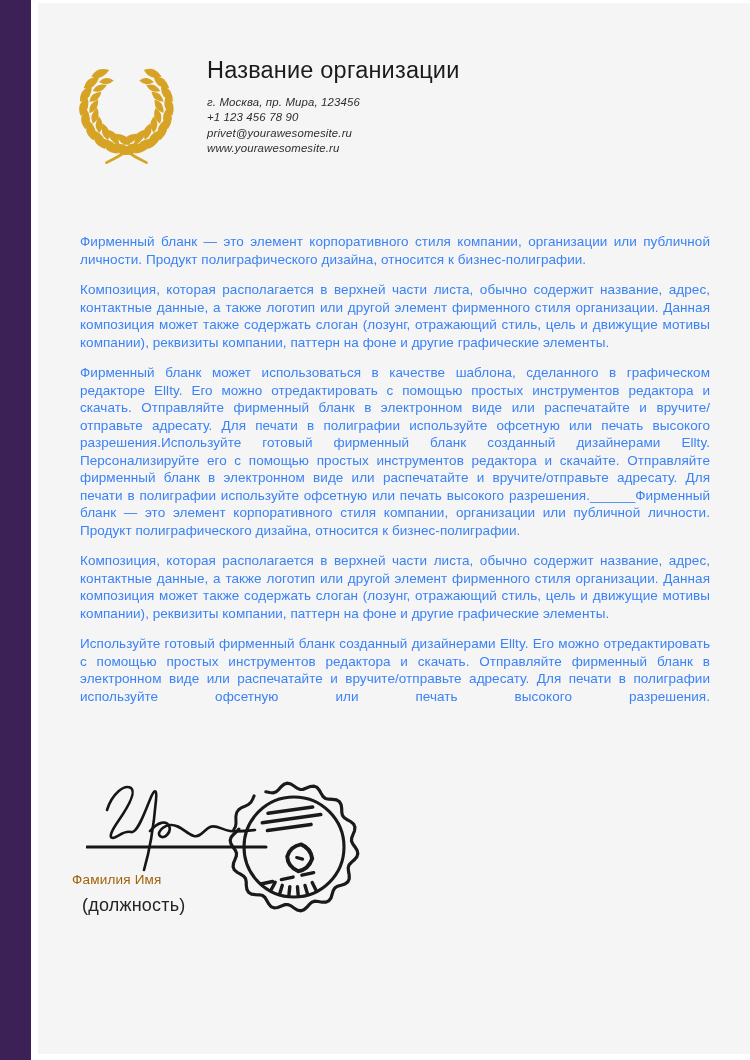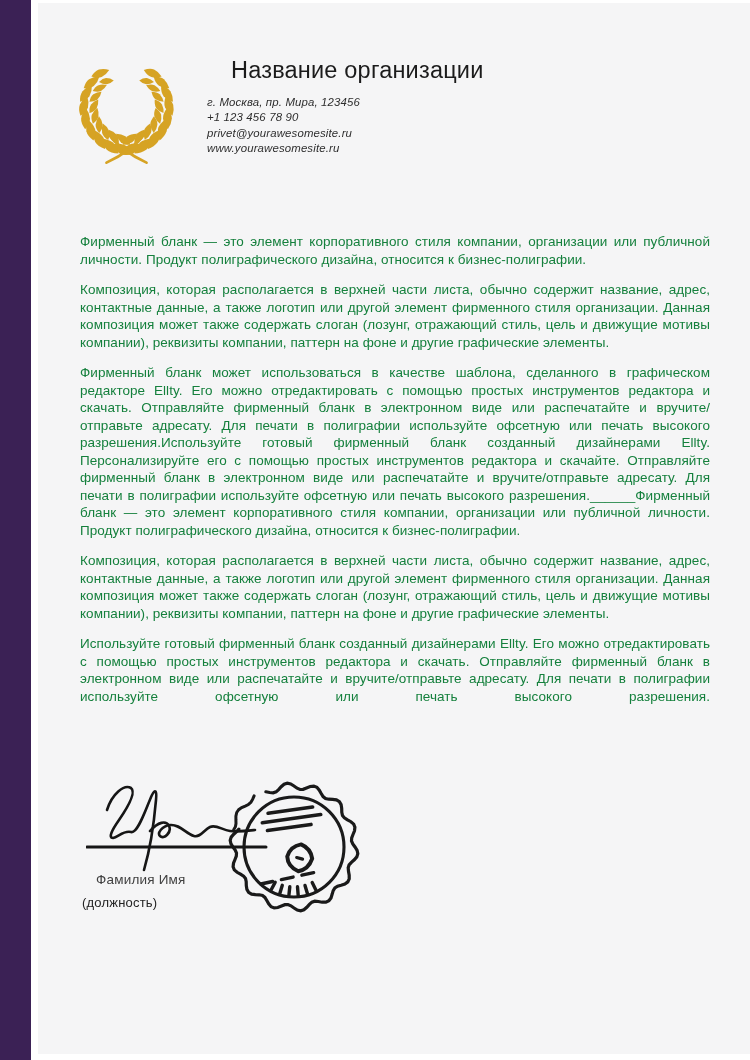--- a/index.html
+++ b/index.html
@@ -14,43 +14,42 @@
   }
   .accent-bar{
     position:absolute;left:0;top:0;width:31px;height:1060px;
     background:#3B2155;
   }
   .logo-svg{position:absolute;left:63px;top:50px;width:127px;height:120px;}
   .org-name{
     position:absolute;left:207px;top:57px;
     font-size:23.5px;font-weight:500;color:#1B1B1B;letter-spacing:0.2px;
     white-space:nowrap;
-    margin-left:24px;
   }
   .contact{
     position:absolute;left:207px;top:95px;
     font-size:11.4px;line-height:15.3px;color:#2E2E2E;letter-spacing:0.15px;
   }
   .contact div{white-space:nowrap;font-style:italic;}
   .body-text{
     position:absolute;left:80px;top:233px;width:630px;
-    font-size:13.5px;line-height:17.5px;color:#15803d;
+    font-size:13.5px;line-height:17.5px;color:#3b82f6;
     text-align:justify;letter-spacing:0.05px;
   }
   .body-text p{margin:0 0 13px 0;}
   .body-text p.justify-last{text-align-last:justify;}
   .stamp-svg{position:absolute;left:226px;top:779px;width:136px;height:136px;}
   .sig-svg{position:absolute;left:86px;top:778px;width:190px;height:100px;}
   .signer-name{
-    position:absolute;left:96px;top:872px;
-    font-size:13.5px;color:#404040;letter-spacing:0.2px;
+    position:absolute;left:72px;top:872px;
+    font-size:13.5px;color:#a16207;letter-spacing:0.2px;
   }
   .signer-title{
     position:absolute;left:82px;top:895px;
-    font-size:13px;color:#242424;letter-spacing:0.2px;
+    font-size:18px;color:#242424;letter-spacing:0.2px;
   }
   .ink-stroke{stroke:#1A1A1A;fill:none;}
   .sig-line{stroke:#161616;fill:none;stroke-linecap:round;}
 </style>
 </head>
 <body>
 
 <div class="page"></div>
 <div class="accent-bar"></div>
 

